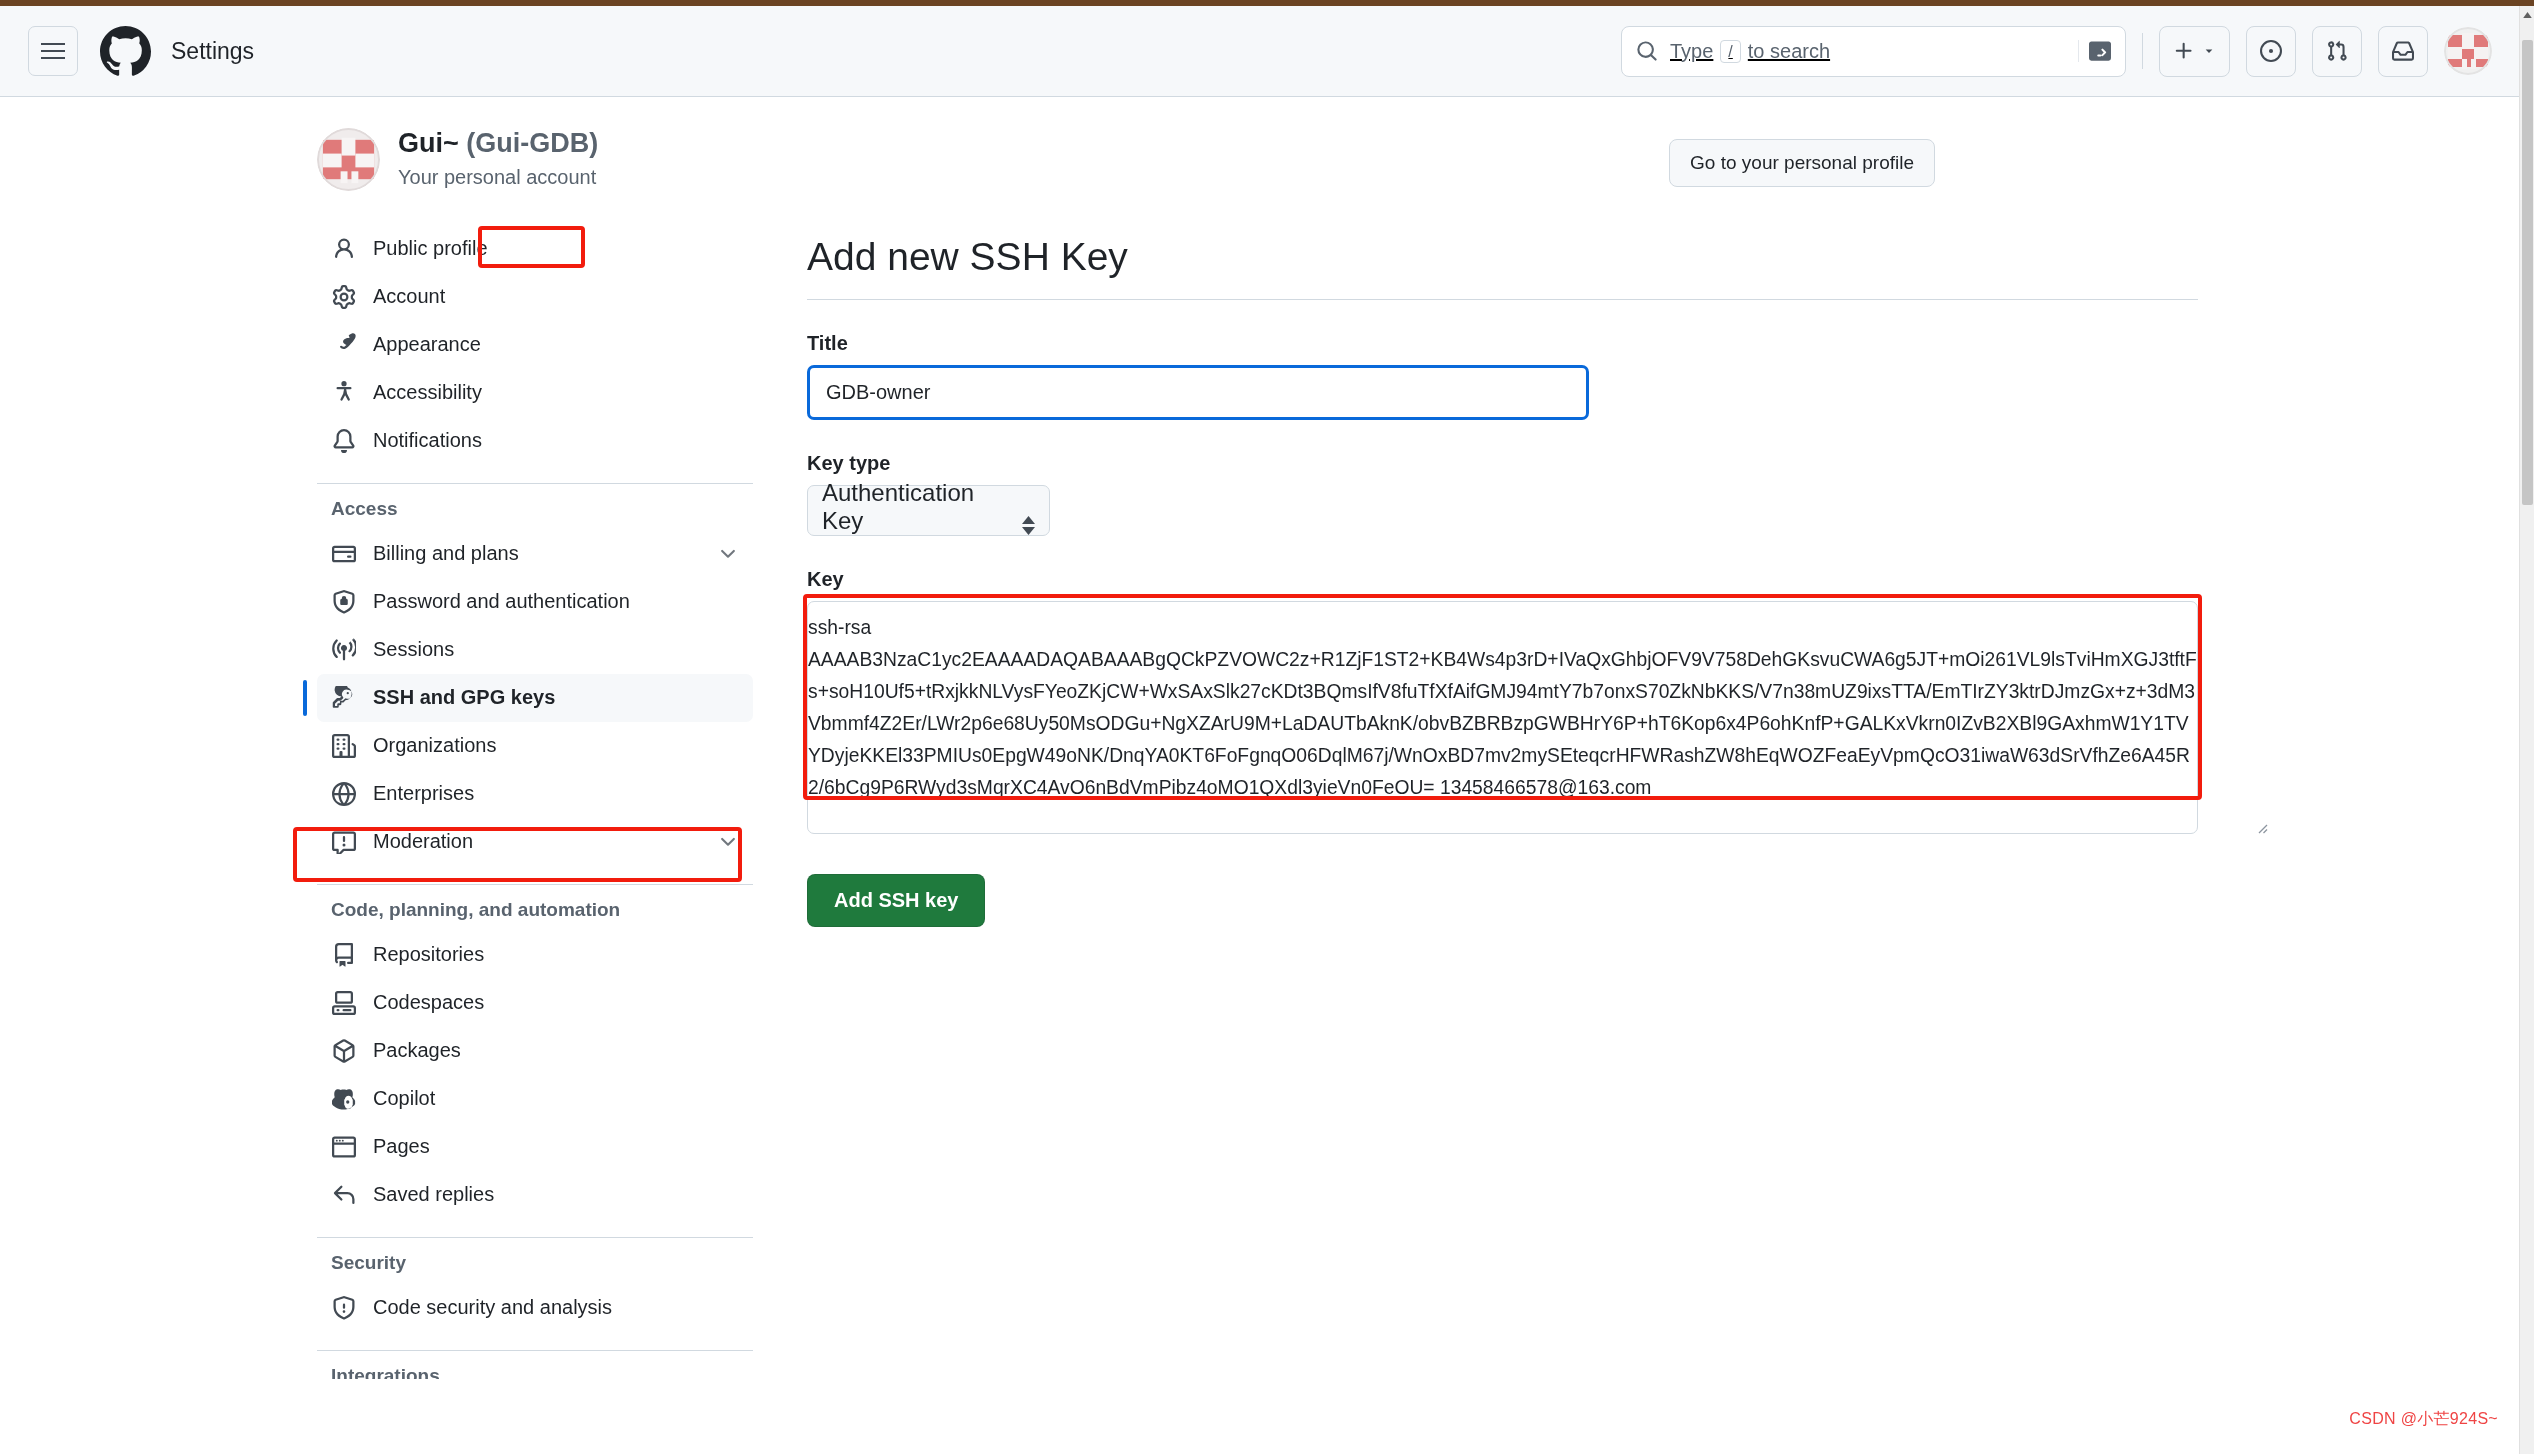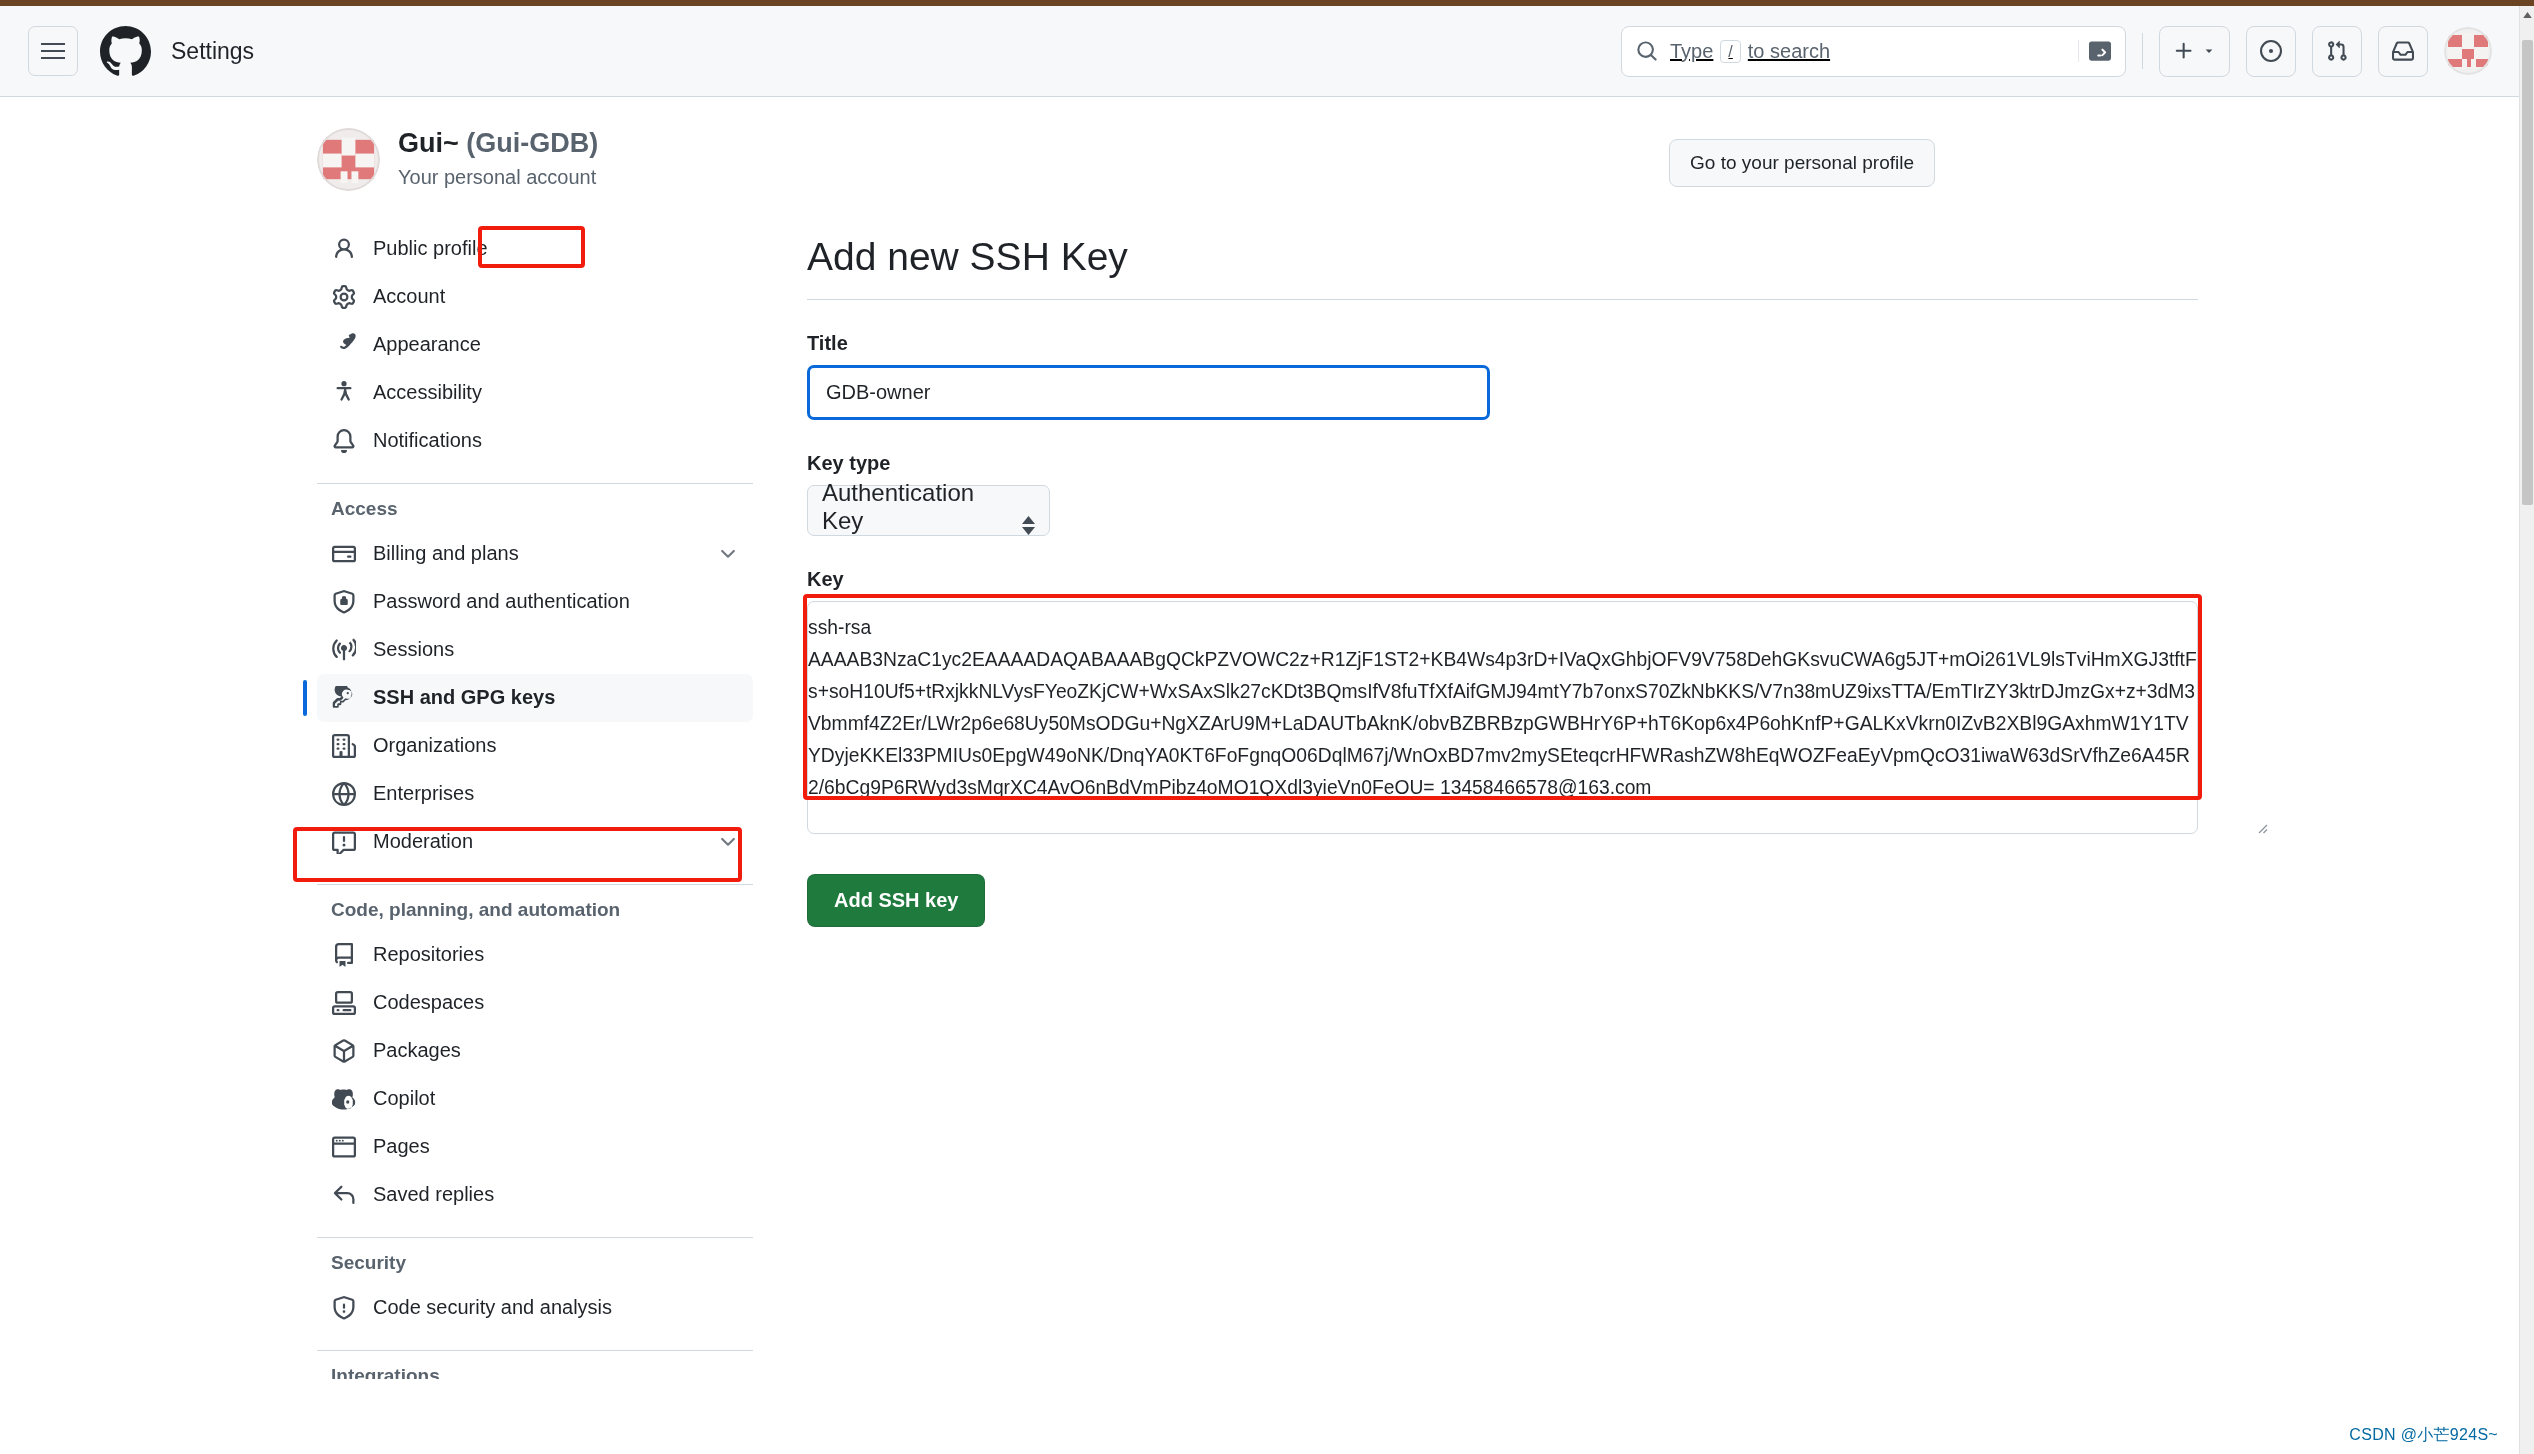--- a/index.html
+++ b/index.html
@@ -125,21 +125,21 @@
     font-size: 39px; font-weight: 400; color: #1f2328;
     margin-top: 48px; padding-bottom: 20px;
     border-bottom: 1px solid #d1d9e0;
     width: 1391px;
   }
   .field-label {
     font-size: 20px; font-weight: 600; color: #1f2328;
     margin-top: 32px; margin-bottom: 10px;
   }
   .title-input {
-    width: 683px; height: 55px;
+    width: 782px; height: 55px;
     border: 3px solid #0969da; border-radius: 7px;
     background: #ffffff; padding: 0 16px;
     font-size: 20px; color: #1f2328;
     font-family: "Liberation Sans", sans-serif;
     outline: none;
   }
   .keytype-select {
     height: 51px; width: 243px;
     border: 1px solid #d1d9e0; border-radius: 7px;
     background: #f6f8fa; padding: 0 14px;
@@ -176,22 +176,22 @@
     background: #f0f0f0; border-left: 1px solid #e0e0e0;
   }
   .sb-arrow { width: 15px; height: 17px; display: flex; align-items: center; justify-content: center; }
   .sb-thumb {
     position: absolute; top: 34px; left: 2px; width: 11px; height: 465px;
     background: #c5c5c5; border-radius: 2px;
   }
 
   
   .watermark {
-    position: absolute; right: 36px; bottom: 8px;
-    font-size: 16px; color: #0369a1; letter-spacing: 0.3px;
+    position: absolute; right: 36px; bottom: 24px;
+    font-size: 16px; color: #ef4444; letter-spacing: 0.3px;
   }
 </style>
 </head>
 <body>
 
 <div class="chrome-top"></div>
 
 <div class="gh-header">
 
   <div class="hamburger-btn">

